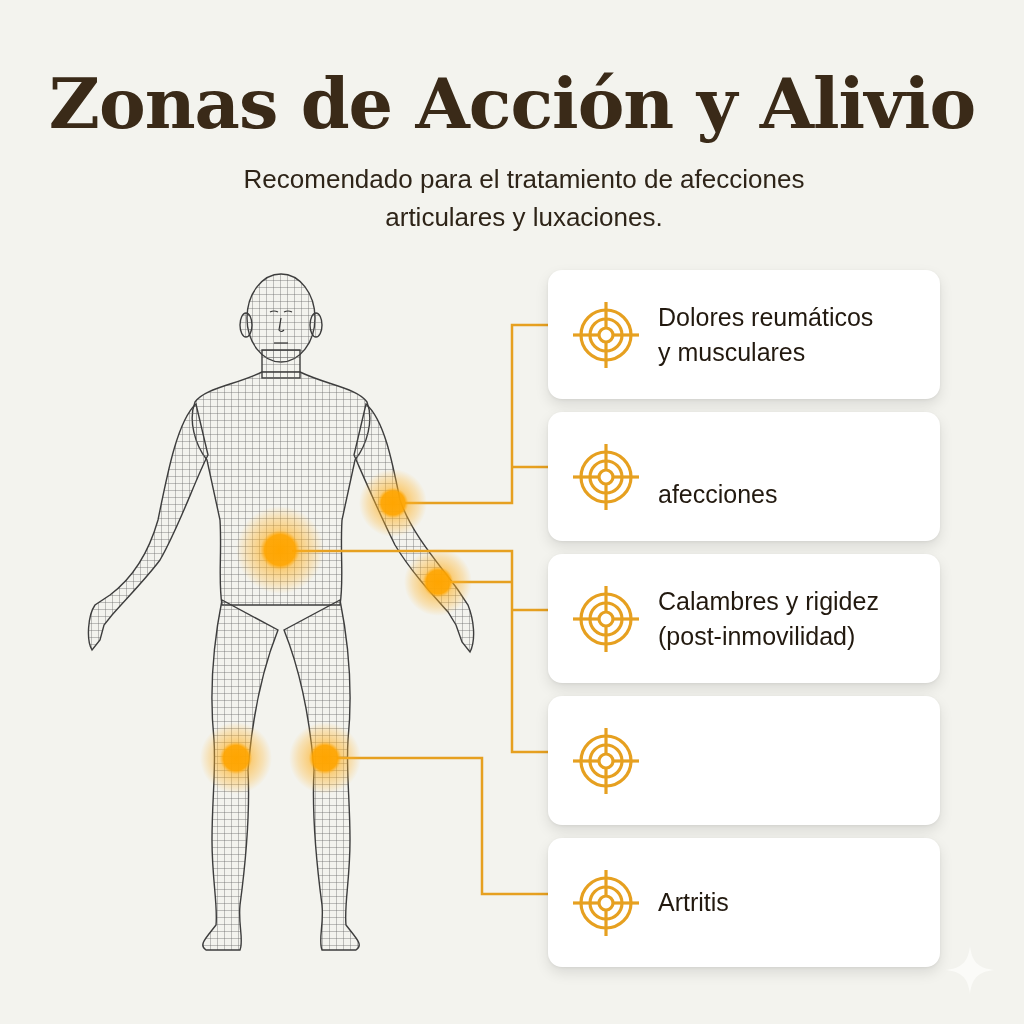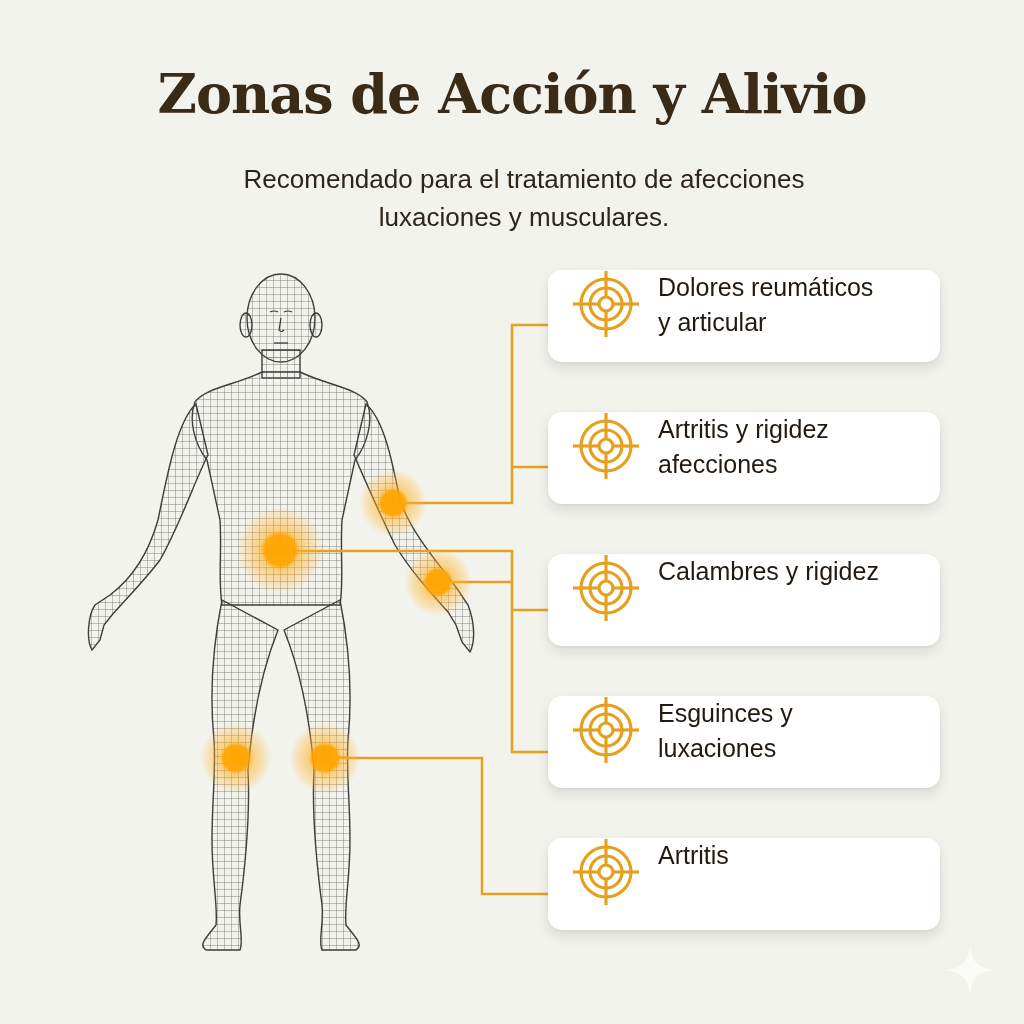--- a/index.html
+++ b/index.html
@@ -5,46 +5,46 @@
   html, body { margin:0; padding:0; }
   body {
     width:1024px; height:1024px; overflow:hidden;
     background:#f3f3ee; position:relative;
     font-family:"Liberation Sans", "DejaVu Sans", sans-serif;
     color:#2a1f14;
   }
   .title {
     position:absolute; left:0; top:62px; width:1024px; text-align:center;
     font-family:"DejaVu Serif", "Liberation Serif", serif;
-    font-weight:bold; font-size:54px; letter-spacing:-1px;
+    font-weight:bold; font-size:70px; letter-spacing:-1px;
     color:#3a2a18; margin:0;
   }
   .subtitle {
     position:absolute; left:0; top:148px; width:1024px; text-align:center;
     font-size:26px; line-height:38px; color:#2e2418; margin:12px;
   }
   .figure { position:absolute; left:0; top:0; width:1024px; height:1024px; }
   .card {
-    position:absolute; left:548px; width:392px; height:92px;
+    position:absolute; left:548px; width:392px; height:129px;
     background:#ffffff; border-radius:14px;
     box-shadow:0 6px 14px rgba(0,0,0,0.10), 0 1px 3px rgba(0,0,0,0.06);
-    display:flex; align-items:flex-start; box-sizing:border-box;
+    display:flex; align-items:center; box-sizing:border-box;
     cursor:pointer;
   }
   .card .icon { width:68px; height:68px; margin-left:24px; margin-right:18px; flex:0 0 68px; }
   .card .label { font-size:25px; line-height:35px; color:#22190f; }
   .sparkle { position:absolute; left:944px; top:944px; width:52px; height:52px; }
 </style>
 </head>
 <body>
 
 <h1 class="title">Zonas de Acción y Alivio</h1>
 <p class="subtitle">
   <span>Recomendado para el tratamiento de afecciones</span><br>
-  <span>luxaciones y musculares.</span>
+  <span>articulares y luxaciones.</span>
 </p>
 
 <svg class="figure" viewBox="0 0 1024 1024" xmlns="http://www.w3.org/2000/svg">
   <defs>
     <pattern id="mesh" width="7" height="7" patternUnits="userSpaceOnUse">
       <path d="M7 0 L0 0 0 7" fill="none" stroke="#6a6a6a" stroke-width="0.8"></path>
     </pattern>
     <radialGradient id="glow">
       <stop offset="0%" stop-color="#ffa500" stop-opacity="1"></stop>
       <stop offset="35%" stop-color="#ffa500" stop-opacity="0.95"></stop>
@@ -105,73 +105,70 @@
       <circle cx="34" cy="34" r="25"></circle>
         <circle cx="34" cy="34" r="16"></circle>
         <circle cx="34" cy="34" r="7"></circle>
       <line x1="34" y1="1" x2="34" y2="27"></line>
         <line x1="34" y1="41" x2="34" y2="67"></line>
       <line x1="1" y1="34" x2="27" y2="34"></line>
         <line x1="41" y1="34" x2="67" y2="34"></line>
     </g>
   </svg>
   <div class="label">
-    <span>Dolores reumáticos</span><br><span>y articular</span>
+    <span>Dolores reumáticos</span><br><span>y musculares</span>
   </div>
 </div>
 
 <div class="card" style="top:412px">
   <svg class="icon" viewBox="0 0 68 68">
     <g stroke="#e6a020" stroke-width="3.2" fill="none">
       <circle cx="34" cy="34" r="25"></circle>
         <circle cx="34" cy="34" r="16"></circle>
         <circle cx="34" cy="34" r="7"></circle>
       <line x1="34" y1="1" x2="34" y2="27"></line>
         <line x1="34" y1="41" x2="34" y2="67"></line>
       <line x1="1" y1="34" x2="27" y2="34"></line>
         <line x1="41" y1="34" x2="67" y2="34"></line>
     </g>
   </svg>
   <div class="label">
-    <span>Artritis y rigidez</span><br><span>afecciones</span>
+    <br><span>afecciones</span>
   </div>
 </div>
 
 <div class="card" style="top:554px">
   <svg class="icon" viewBox="0 0 68 68">
     <g stroke="#e6a020" stroke-width="3.2" fill="none">
       <circle cx="34" cy="34" r="25"></circle>
         <circle cx="34" cy="34" r="16"></circle>
         <circle cx="34" cy="34" r="7"></circle>
       <line x1="34" y1="1" x2="34" y2="27"></line>
         <line x1="34" y1="41" x2="34" y2="67"></line>
       <line x1="1" y1="34" x2="27" y2="34"></line>
         <line x1="41" y1="34" x2="67" y2="34"></line>
     </g>
   </svg>
   <div class="label">
-    <span>Calambres y rigidez</span><br>
+    <span>Calambres y rigidez</span><br><span>(post-inmovilidad)</span>
   </div>
 </div>
 
 <div class="card" style="top:696px">
   <svg class="icon" viewBox="0 0 68 68">
     <g stroke="#e6a020" stroke-width="3.2" fill="none">
       <circle cx="34" cy="34" r="25"></circle>
         <circle cx="34" cy="34" r="16"></circle>
         <circle cx="34" cy="34" r="7"></circle>
       <line x1="34" y1="1" x2="34" y2="27"></line>
         <line x1="34" y1="41" x2="34" y2="67"></line>
       <line x1="1" y1="34" x2="27" y2="34"></line>
         <line x1="41" y1="34" x2="67" y2="34"></line>
     </g>
   </svg>
-  <div class="label">
-    <span>Esguinces y</span><br><span>luxaciones</span>
-  </div>
 </div>
 
 <div class="card" style="top:838px">
   <svg class="icon" viewBox="0 0 68 68">
     <g stroke="#e6a020" stroke-width="3.2" fill="none">
       <circle cx="34" cy="34" r="25"></circle>
         <circle cx="34" cy="34" r="16"></circle>
         <circle cx="34" cy="34" r="7"></circle>
       <line x1="34" y1="1" x2="34" y2="27"></line>
         <line x1="34" y1="41" x2="34" y2="67"></line>

